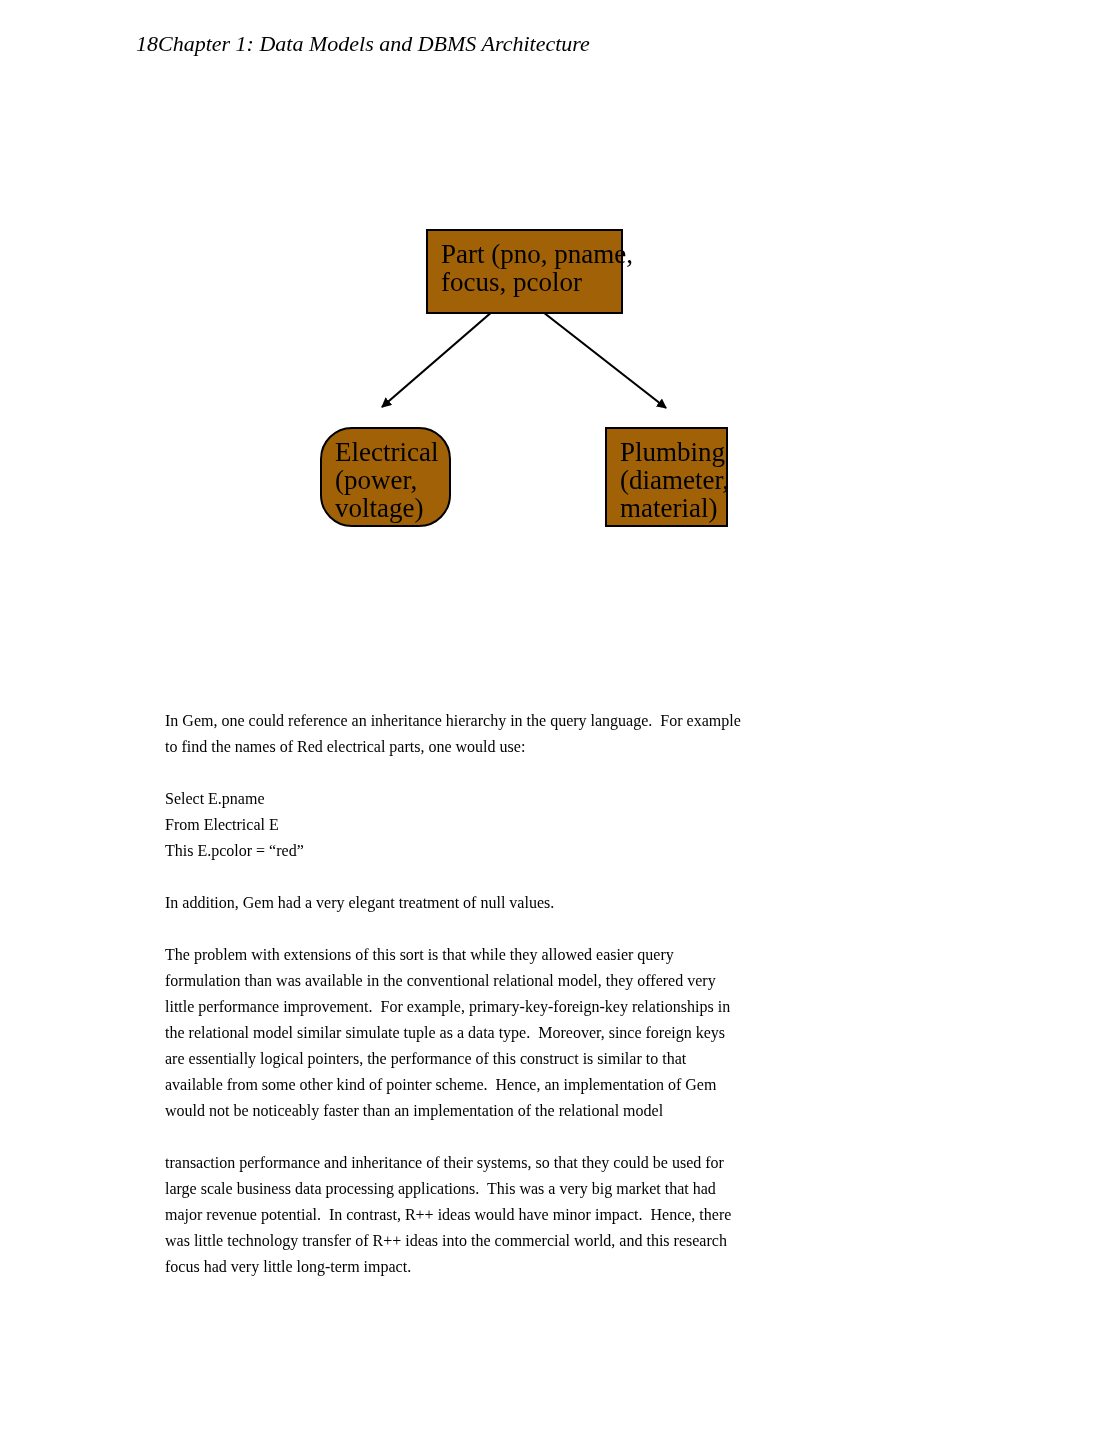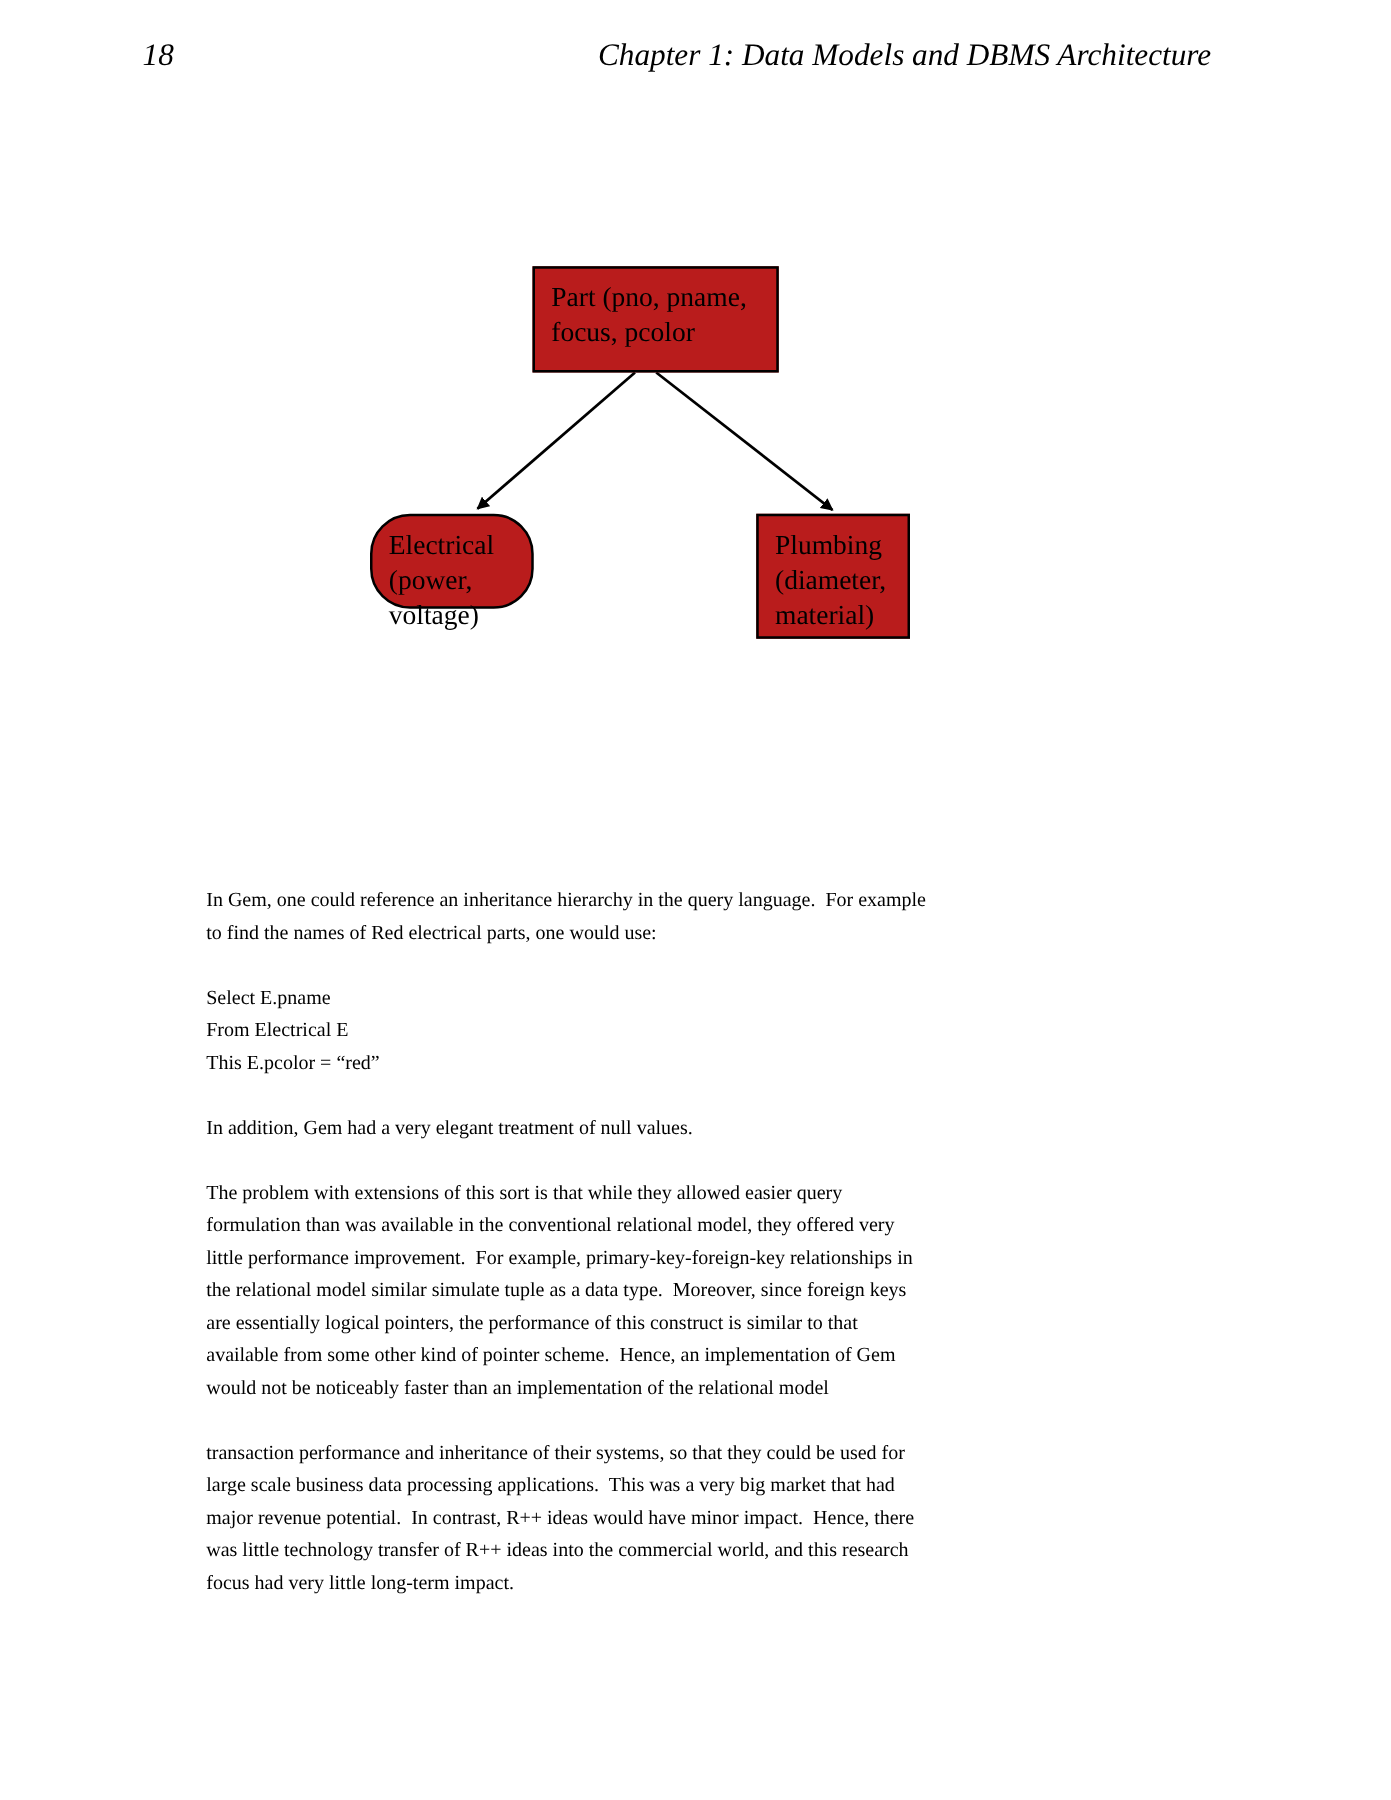--- a/index.html
+++ b/index.html
@@ -8,43 +8,44 @@
     width: 1113px;
     height: 1440px;
     background: #ffffff;
     color: #000000;
     font-family: "Liberation Serif", serif;
     overflow: hidden;
   }
   .header {
     position: absolute;
     top: 31px;
-    left: 114px;
+    left: 136px;
     width: 855px;
     display: flex;
-    justify-content: space-between;
-    font-size: 25px;
+    justify-content: flex-start;
+    font-size: 22px;
     font-style: italic;
   }
   .arrows {
     position: absolute;
     top: 0;
     left: 0;
   }
   .box {
     position: absolute;
     border: 2px solid #000000;
-    background: #b91c1c;
-    font-size: 22px;
+    background: #a16207;
+    font-size: 27px;
     line-height: 28px;
     padding: 9px 10px 0 13px;
     box-sizing: border-box;
+    margin-top: 16px;
   }
   .box-part       { left: 426px; top: 213px; width: 197px; height: 85px; }
-  .box-electrical { left: 296px; top: 411px; width: 131px; height: 76px; border-radius: 32px; }
+  .box-electrical { left: 320px; top: 411px; width: 131px; height: 100px; border-radius: 32px; }
   .box-plumbing   { left: 605px; top: 411px; width: 123px; height: 100px; }
   .caption {
     position: absolute;
     left: 0;
     top: 584px;
     width: 1075px;
     text-align: center;
     font-size: 21px;
     line-height: 27px;
   }

